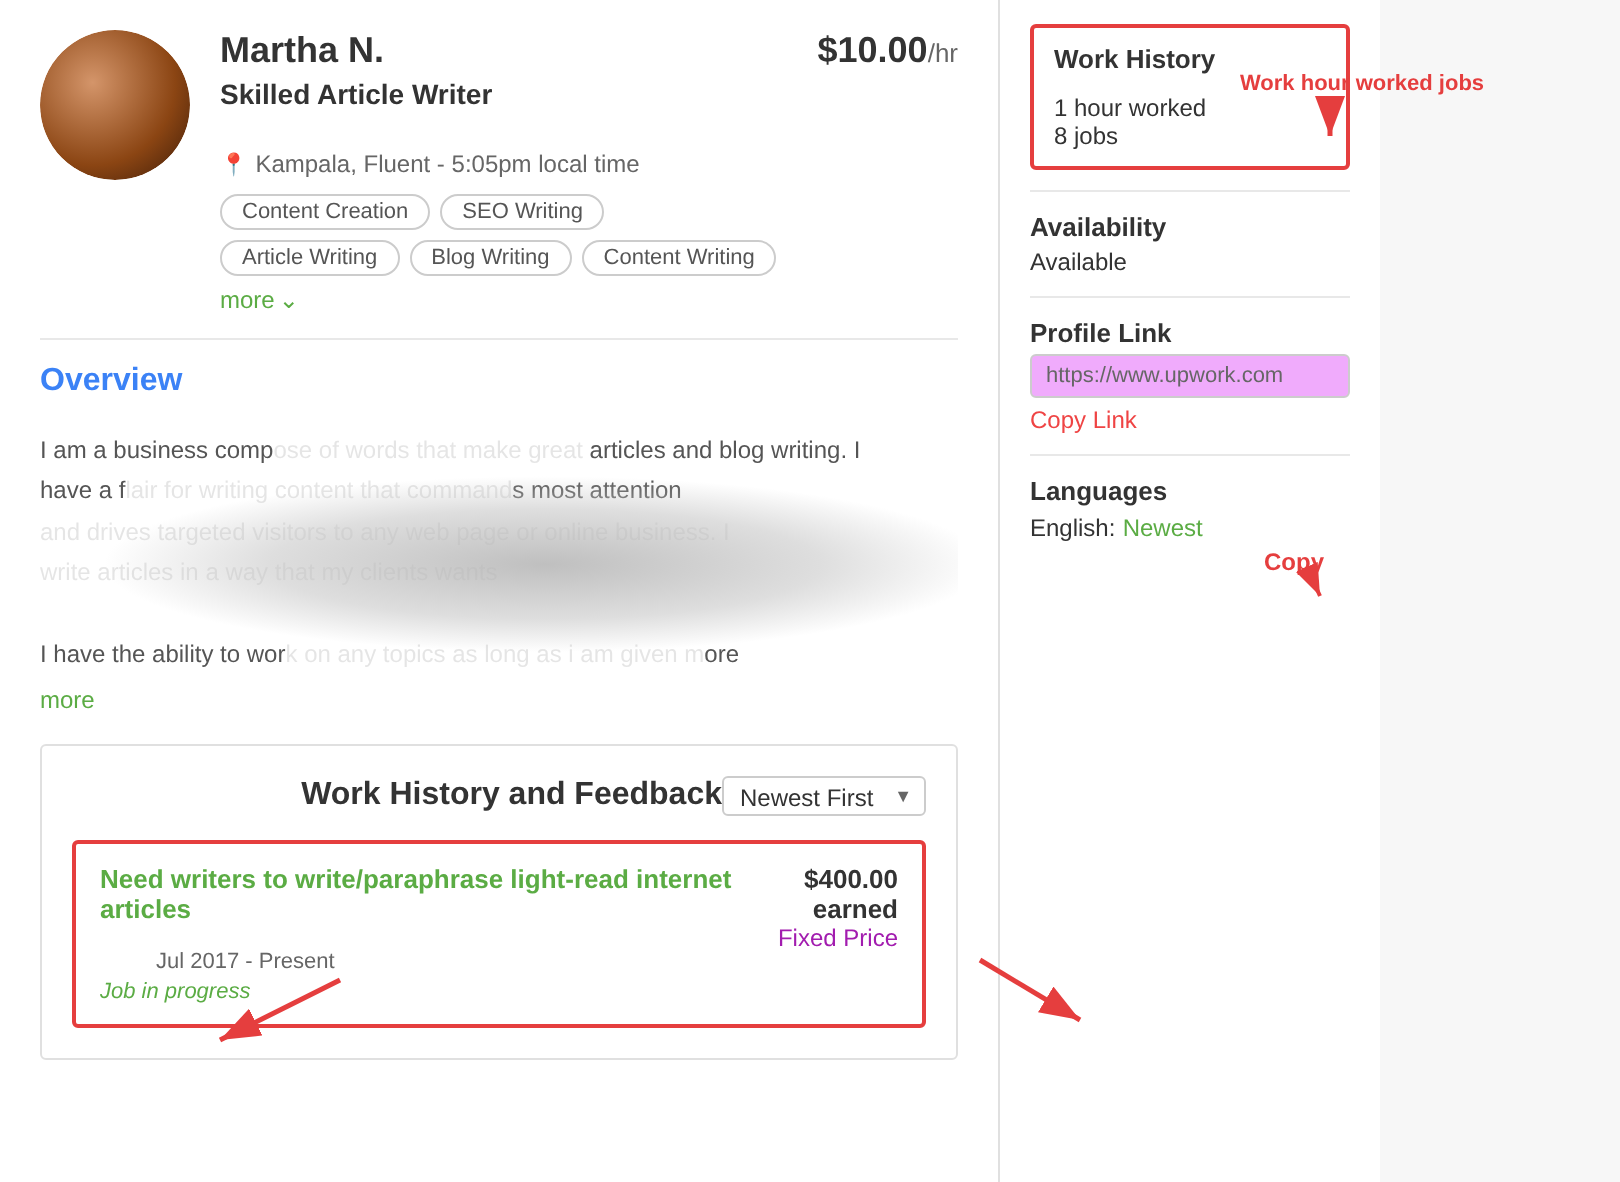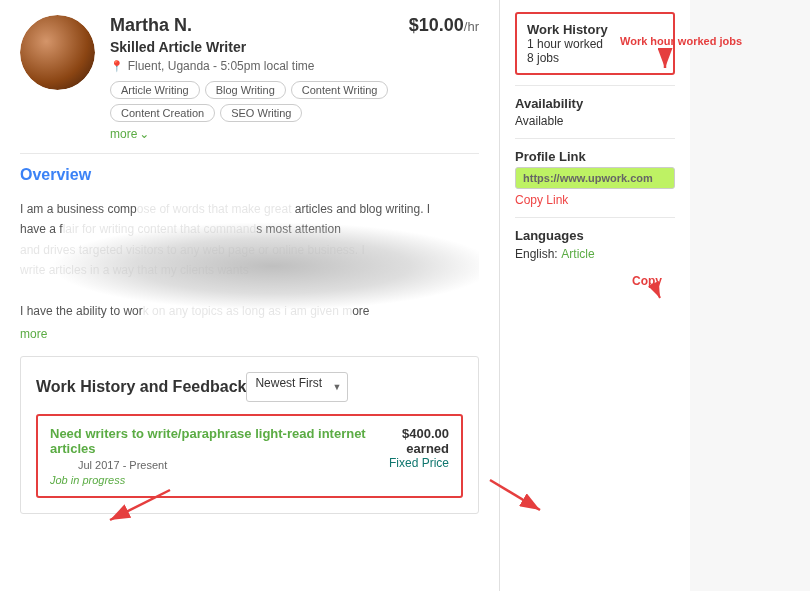--- a/index.html
+++ b/index.html
@@ -10,69 +10,69 @@
     
     .main-content { flex: 1; padding: 15px 20px; border-right: 1px solid #e0e0e0; }
     
     
     .profile-header { display: flex; align-items: flex-start; margin-bottom: 12px; padding-bottom: 12px; border-bottom: 1px solid #e8e8e8; }
     .avatar-wrap { width: 75px; height: 75px; border-radius: 50%; overflow: hidden; margin-right: 15px; flex-shrink: 0; }
     .avatar-placeholder { width: 100%; height: 100%; border-radius: 50%; background: radial-gradient(circle at 35% 35%, #d4956a, #8b4513 60%, #3a1a08); }
     
     .profile-info { flex: 1; }
     .profile-name { font-size: 18px; font-weight: bold; color: #333; margin-bottom: 3px; }
-    .profile-title { font-size: 14px; font-weight: bold; color: #333; margin-bottom: 4px; }
+    .profile-title { font-size: 14px; font-weight: bold; color: #333; margin-bottom: 20px; }
     .profile-location { font-size: 12px; color: #666; margin-bottom: 8px; display: flex; align-items: center; gap: 4px; }
     .location-icon { color: #888; font-size: 11px; }
     
     .tags-row { display: flex; flex-wrap: wrap; gap: 5px; margin-bottom: 5px; }
     .tag { border: 1px solid #ccc; border-radius: 15px; padding: 2px 10px; font-size: 11px; color: #555; background: #fff; cursor: pointer; }
     .more-link { color: #5bac44; font-size: 12px; cursor: pointer; display: flex; align-items: center; gap: 2px; margin-top: 3px; }
     
     .rate { font-size: 18px; font-weight: bold; color: #333; white-space: nowrap; margin-left: auto; padding-left: 15px; }
     .rate-unit { font-size: 13px; font-weight: normal; color: #666; }
     
     
     .section { margin-bottom: 15px; }
     .section-title { font-size: 16px; font-weight: bold; color: #3b82f6; margin-bottom: 10px; padding-bottom: 5px; }
     .overview-text { font-size: 12px; color: #555; line-height: 1.6; position: relative; }
     .blur-overlay { position: absolute; top: 0; left: 0; width: 100%; height: 100%; background: radial-gradient(ellipse 60% 45% at 55% 55%, rgba(180,180,180,0.85) 0%, rgba(200,200,200,0.6) 50%, rgba(255,255,255,0) 80%); pointer-events: none; }
     .overview-container { position: relative; min-height: 120px; overflow: hidden; }
     .green-link { color: #5bac44; cursor: pointer; }
     
     
     .work-history-section { background: #fff; border: 1px solid #e0e0e0; border-radius: 3px; padding: 15px; margin-top: 10px; }
-    .work-history-header { display: flex; justify-content: flex-start; align-items: center; margin-bottom: 12px; }
+    .work-history-header { display: flex; justify-content: flex-end; align-items: center; margin-bottom: 12px; }
     .work-history-title { font-size: 16px; font-weight: bold; color: #333; }
-    .sort-select { border: 1px solid #ccc; border-radius: 3px; padding: 3px 25px 11px 8px; font-size: 12px; color: #333; background: #fff; appearance: none; cursor: pointer; position: relative; }
+    .sort-select { border: 1px solid #ccc; border-radius: 3px; padding: 3px 25px 1px 8px; font-size: 12px; color: #333; background: #fff; appearance: none; cursor: pointer; position: relative; }
     .sort-wrapper { position: relative; display: inline-block; }
     .sort-wrapper::after { content: '▼'; position: absolute; right: 7px; top: 50%; transform: translateY(-50%); font-size: 9px; color: #666; pointer-events: none; }
     
     .job-card { border: 2px solid #e53e3e; border-radius: 3px; padding: 10px 12px; background: #fff; display: flex; justify-content: space-between; align-items: flex-start; }
-    .job-title { font-size: 13px; font-weight: bold; color: #5bac44; cursor: pointer; margin-bottom: 3px; }
+    .job-title { font-size: 13px; font-weight: bold; color: #5bac44; cursor: pointer; margin-bottom: 13px; }
     .job-date { font-size: 11px; color: #666; margin-bottom: 3px; margin-left: 28px; }
     .job-status { font-size: 11px; color: #5bac44; font-style: italic; }
     .job-right { text-align: right; }
     .job-earned { font-size: 13px; font-weight: bold; color: #333; }
-    .job-type { font-size: 12px; color: #0f766e; }
+    .job-type { font-size: 12px; color: #a21caf; }
     
     
     .sidebar { width: 190px; padding: 12px 15px; background: #fff; flex-shrink: 0; }
     
     .work-history-box { border: 2.5px solid #e53e3e; border-radius: 3px; padding: 8px 10px; margin-bottom: 8px; background: #fff; }
-    .sidebar-section-title { font-size: 13px; font-weight: bold; color: #333; margin-bottom: 0; }
+    .sidebar-section-title { font-size: 13px; font-weight: bold; color: #333; margin-bottom: 10px; }
     .sidebar-value { font-size: 12px; color: #333; }
     
     .sidebar-divider { border: none; border-top: 1px solid #e8e8e8; margin: 10px 0; }
     
     .sidebar-label { font-size: 13px; font-weight: bold; color: #333; margin-bottom: 3px; }
     .sidebar-text { font-size: 12px; color: #333; }
     .sidebar-green { font-size: 12px; color: #5bac44; }
     
-    .profile-link-input { border: 1px solid #ccc; border-radius: 3px; padding: 4px 7px; font-size: 11px; color: #666; width: 100%; margin-bottom: 4px; background: #bef264; font-weight: bold; }
+    .profile-link-input { border: 1px solid #ccc; border-radius: 3px; padding: 4px 7px; font-size: 11px; color: #666; width: 100%; margin-bottom: 4px; background: #f0abfc; }
     .copy-link { font-size: 12px; color: #ef4444; cursor: pointer; }
     
     
     .page-container { position: relative; width: 810px; }
     
     
     .arrow-overlay { position: absolute; top: 0; left: 0; width: 100%; height: 100%; pointer-events: none; z-index: 10; }
   </style>
 </head>
 <body>
@@ -85,31 +85,31 @@
       <div class="profile-header">
         <div class="avatar-wrap">
           <div class="avatar-placeholder"></div>
         </div>
         <div class="profile-info">
           <div class="profile-name">Martha N.</div>
           <div class="profile-title">Skilled Article Writer</div>
           <div class="profile-location">
             <span class="location-icon">📍</span>
             <span>
-              <span>Fluent, Uganda</span> - <span>5:05pm local time</span>
+              <span>Kampala, Fluent</span> - <span>5:05pm local time</span>
             </span>
+          </div>
+          <div class="tags-row">
+            <span class="tag">Content Creation</span>
+            <span class="tag">SEO Writing</span>
           </div>
           <div class="tags-row">
             <span class="tag">Article Writing</span>
             <span class="tag">Blog Writing</span>
             <span class="tag">Content Writing</span>
-          </div>
-          <div class="tags-row">
-            <span class="tag">Content Creation</span>
-            <span class="tag">SEO Writing</span>
           </div>
           <div class="more-link">
             <span>more</span> 
               <span>⌄</span>
           </div>
         </div>
         <div class="rate">
           <span>$10.00</span><span class="rate-unit">/hr</span>
         </div>
       </div>
@@ -173,21 +173,21 @@
 
       <div class="sidebar-label">Profile Link</div>
       <input class="profile-link-input" type="text" readonly="" value="https://www.upwork.com" style="">
       <div class="copy-link">Copy Link</div>
 
       <hr class="sidebar-divider">
 
       <div class="sidebar-label">Languages</div>
       <div>
         <span class="sidebar-text">English:</span>
-        <span class="sidebar-green">Article</span>
+        <span class="sidebar-green">Newest</span>
       </div>
     </div>
   </div>
 
   <svg class="arrow-overlay" xmlns="http://www.w3.org/2000/svg">
 
     <defs>
       <marker id="arrowhead-red" markerWidth="8" markerHeight="6" refX="8" refY="3" orient="auto">
         <polygon points="0 0, 8 3, 0 6" fill="#e53e3e"></polygon>
       </marker>

